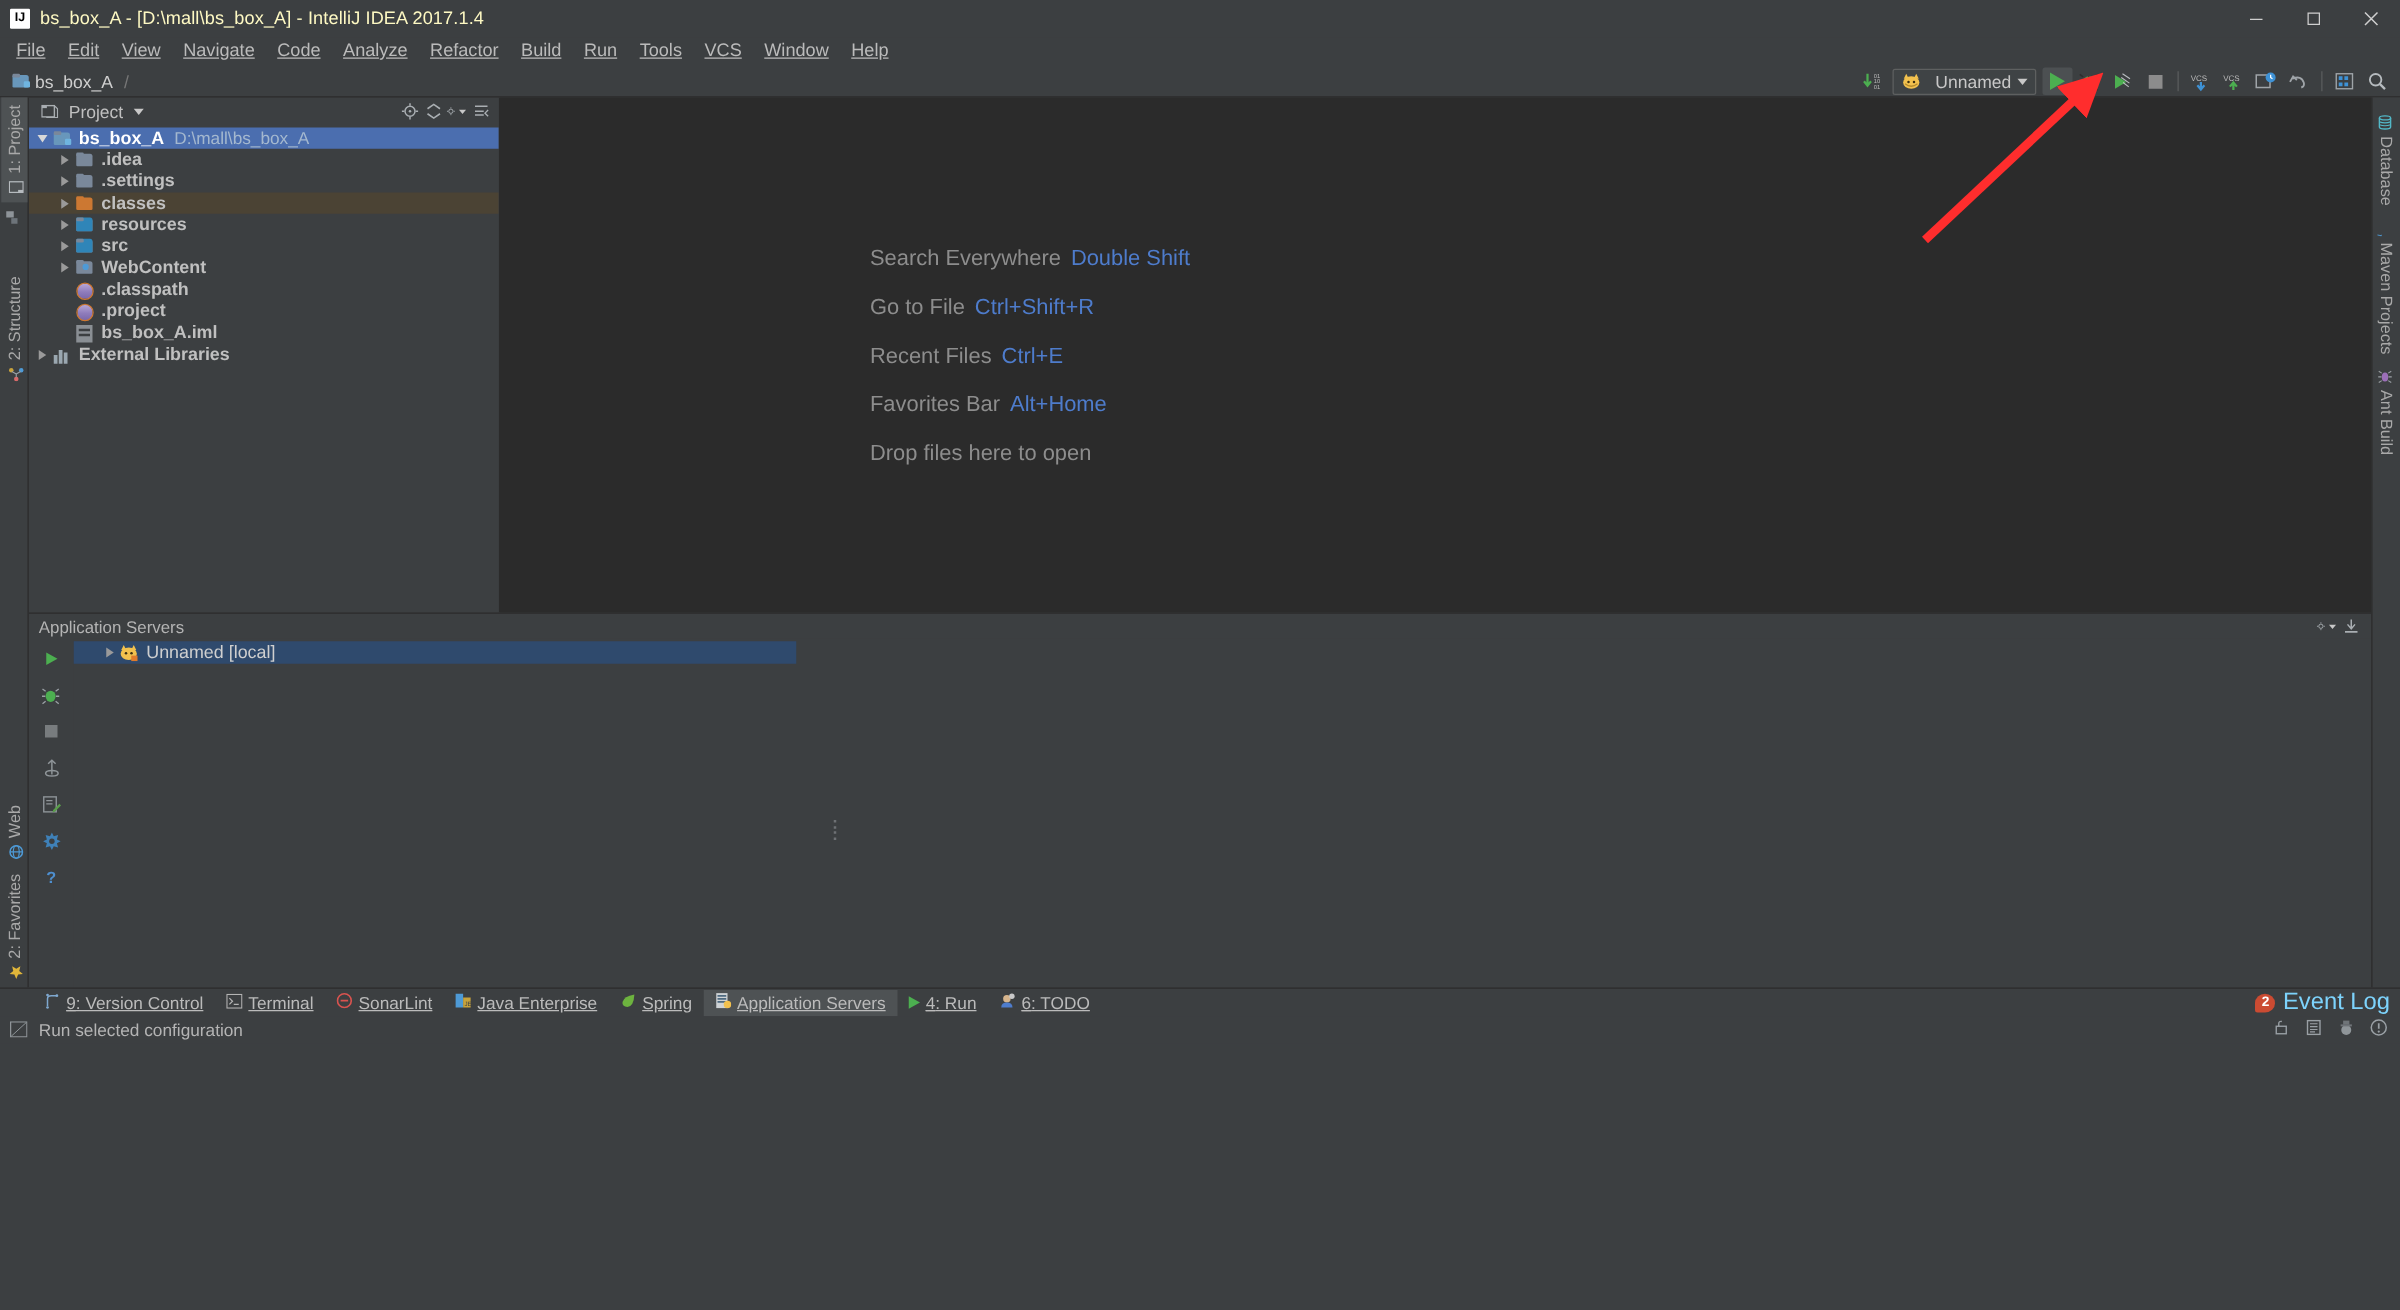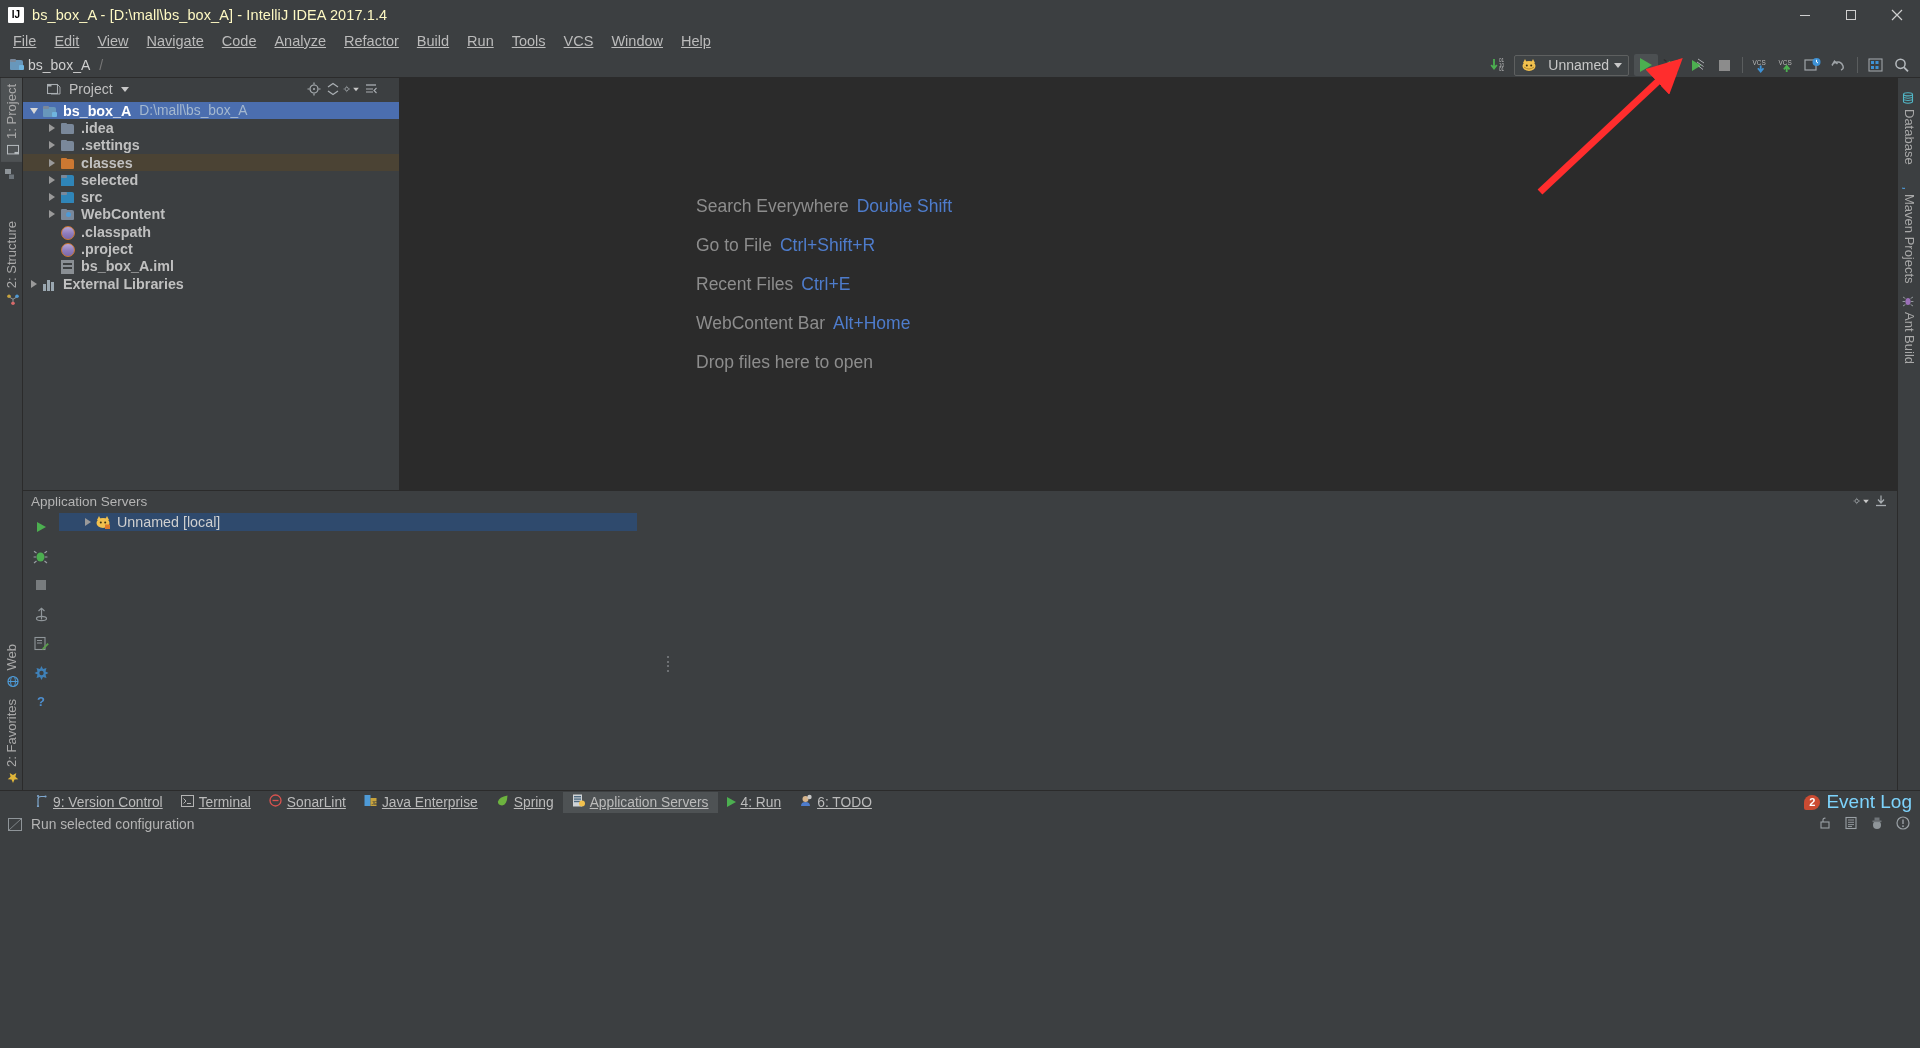--- a/index.html
+++ b/index.html
@@ -82,21 +82,21 @@
   }
   .vtab.active { background: #4e5254; }
   .vtab.flip { writing-mode: vertical-rl; transform: rotate(180deg); }
   .vic { width: 13px; height: 13px; flex: 0 0 13px; }
 
   .leftcol { display: flex; flex-direction: column; }
   .vspacer { flex: 1 1 auto; }
 
   
   .projpanel { width: 377px; background: #3c3f41; display: flex; flex-direction: column; flex: 0 0 377px; border-right: 1px solid #2b2b2b;}
-  .proj-header { height: 22px; display: flex; align-items: center; padding: 0 20px; background: #3c3f41; }
+  .proj-header { height: 22px; display: flex; align-items: center; padding: 0 6px; background: #3c3f41; }
   .proj-header .ptitle { font-size: 14px; color: #c0c0c0; margin-left: 7px; }
   .proj-header .hcaret { margin-left: 8px; }
   .proj-header .hspace { flex: 1 1 auto; }
   .hicon { width: 17px; height: 17px; display: flex; align-items: center; justify-content: center; margin-left: 2px; }
   .proj-tree { flex: 1 1 auto; background: #3c3f41; padding-top: 2px; overflow: hidden; }
   .trow { height: 17.3px; display: flex; align-items: center; font-size: 14.3px; color: #c0c0c0; padding-right: 4px; white-space: nowrap; }
   .trow.selected { background: #4b6eaf; color: #ffffff; }
   .trow.highlight { background: #4b4334; }
   .twist { width: 14px; height: 14px; display: flex; align-items: center; justify-content: center; flex: 0 0 14px; }
   .twist .tri-r { width: 0; height: 0; border-top: 4px solid transparent; border-bottom: 4px solid transparent; border-left: 6px solid #9a9a9a; }
@@ -429,21 +429,21 @@
                 </span>
               <span class="tico"><span class="folder-ic orange" style="margin-top:1px"></span></span>
               <span class="tlabel">classes</span>
             </div>
 
             <div class="trow" style="padding-left:22px">
               <span class="twist">
                   <i class="tri-r"></i>
                 </span>
               <span class="tico"><span class="folder-ic" style="margin-top:1px"><i style="position:absolute;inset:0;background:#2f85b8;border-radius:1px 2px 1px 1px;"></i></span></span>
-              <span class="tlabel">selected</span>
+              <span class="tlabel">resources</span>
             </div>
 
             <div class="trow" style="padding-left:22px">
               <span class="twist">
                   <i class="tri-r"></i>
                 </span>
               <span class="tico"><span class="folder-ic" style="margin-top:1px"><i style="position:absolute;inset:0;background:#2f85b8;border-radius:1px 2px 1px 1px;"></i></span></span>
               <span class="tlabel">src</span>
             </div>
 
@@ -501,21 +501,21 @@
             <div class="wrow">
               <span>Search Everywhere</span><span class="sc">Double Shift</span>
             </div>
             <div class="wrow">
               <span>Go to File</span><span class="sc">Ctrl+Shift+R</span>
             </div>
             <div class="wrow">
               <span>Recent Files</span><span class="sc">Ctrl+E</span>
             </div>
             <div class="wrow">
-              <span>WebContent Bar</span><span class="sc">Alt+Home</span>
+              <span>Favorites Bar</span><span class="sc">Alt+Home</span>
             </div>
             <div class="wrow">
               <span>Drop files here to open</span>
             </div>
           </div>
         </div>
       </div>
 
       <div class="bottomwin">
         <div class="bw-header">

